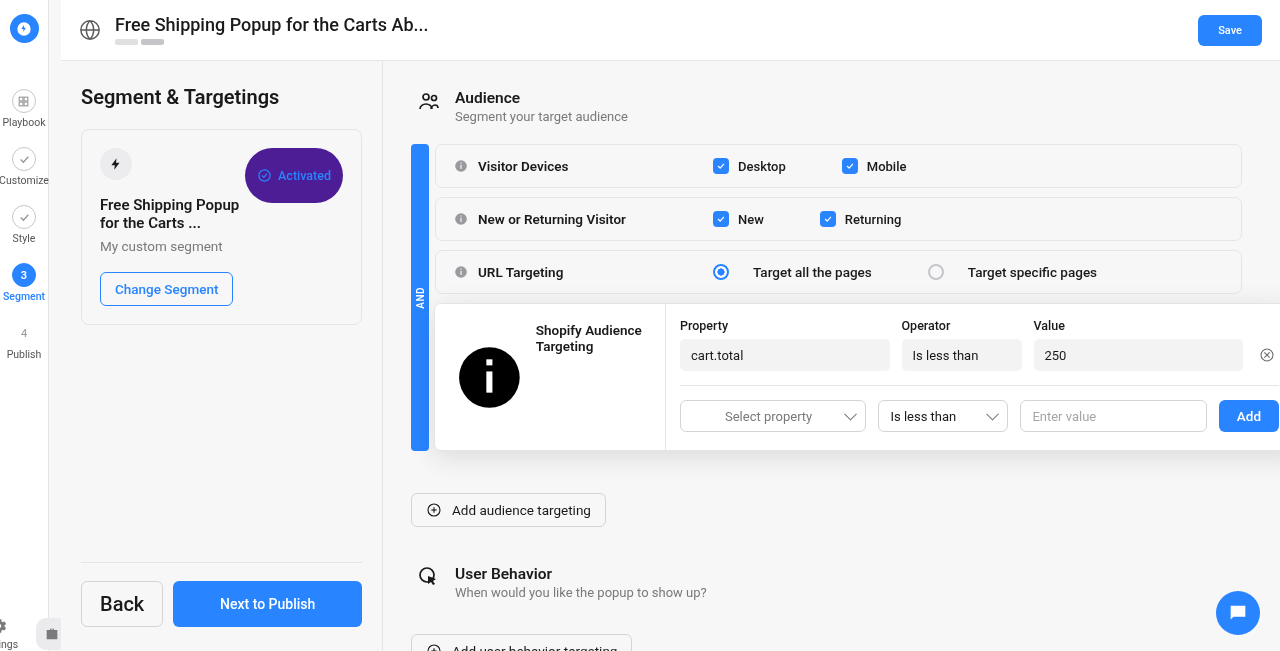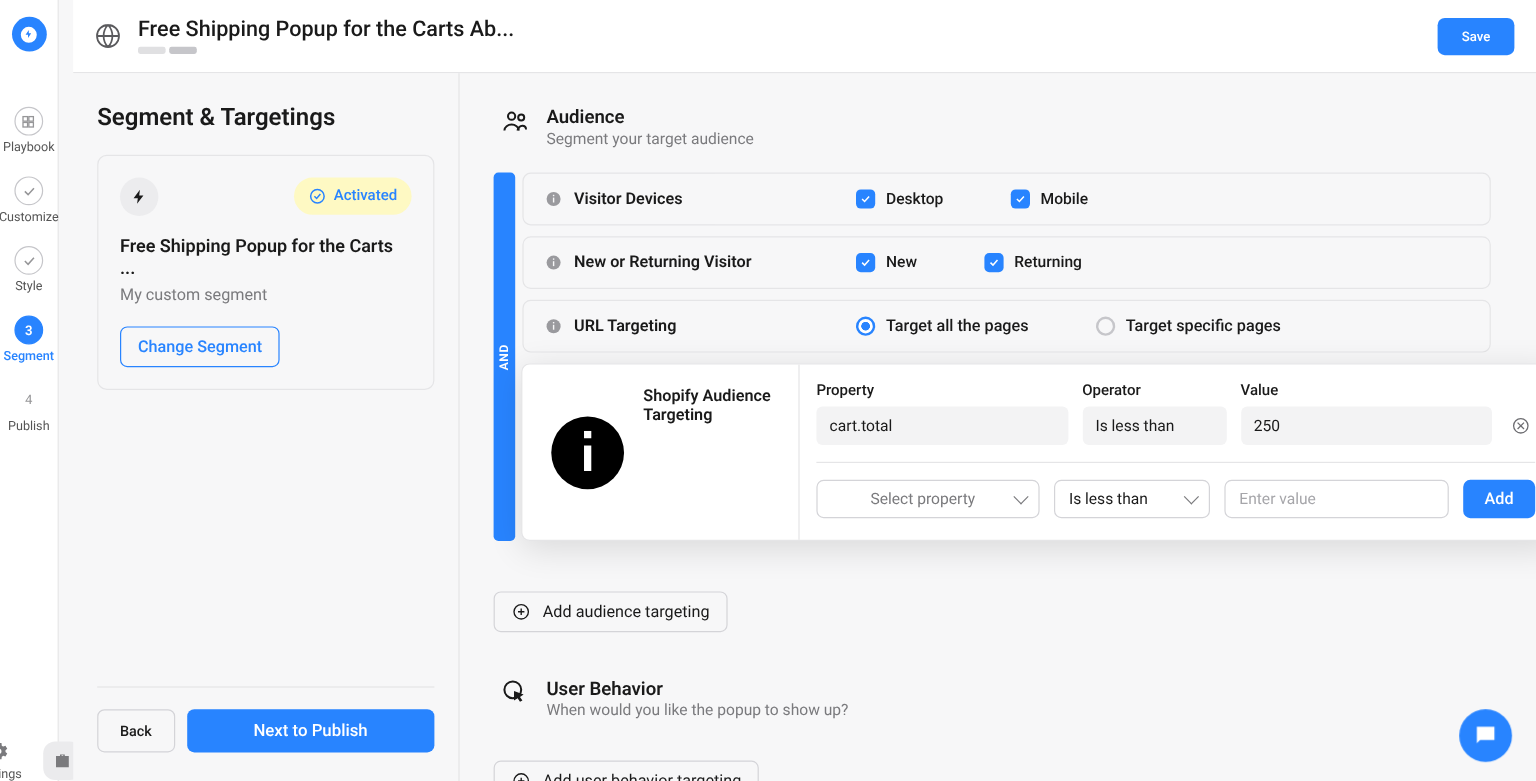--- a/index.html
+++ b/index.html
@@ -31,29 +31,29 @@
 .title-bars { display:flex; gap:3px; margin-top:4px; }
 .title-bars span { height:6px; border-radius:2px; background:#c6c6ca; }
 .title-bars span:first-child { width:23px; background:#e0e0e2; }
 .title-bars span:last-child { width:23px; background:#c6c6ca; }
 .save-btn { margin-left:auto; background:#2884ff; color:#fff; border:none; border-radius:6px; padding:9px 20px; font-size:11px; font-weight:500; cursor:pointer; }
 
 
 .left-panel { position:absolute; left:61px; top:61px; width:322px; bottom:0; padding:24px 20px; background:#f7f7f8; border-right:1px solid #e5e5e7; display:flex; flex-direction:column; }
 .left-panel h2 { font-size:20px; font-weight:600; margin-bottom:20px; }
 .segment-card { border:1px solid #e5e5e7; border-radius:8px; padding:18px; background:#fff0; }
-.pill-act { float:right; background:#fef9c3; color:#2884ff; font-size:12.5px; font-weight:500; border-radius:999px; padding:8px 12px; display:inline-flex; align-items:center; gap:6px; }
+.pill-act { float:right; background:#4c1d95; color:#2884ff; font-size:12.5px; font-weight:500; border-radius:999px; padding:20px 12px; display:inline-flex; align-items:center; gap:6px; }
 .pill-act svg { width:15px; height:15px; stroke:#2884ff; fill:none; stroke-width:2; }
 .seg-icon { width:32px; height:32px; background:#ececee; border-radius:50%; display:flex; align-items:center; justify-content:center; margin-bottom:16px; }
 .seg-icon svg { width:14px; height:14px; fill:#1a1a1a; }
 .seg-title { font-size:15px; font-weight:600; margin-bottom:6px; }
 .seg-sub { font-size:13.5px; color:#7a7a7d; margin-bottom:18px; }
 .change-btn { border:1px solid #2884ff; background:#fff0; color:#2884ff; border-radius:6px; padding:8px 14px; font-size:13.5px; font-weight:500; cursor:pointer; }
 .left-footer { margin-top:auto; border-top:1px solid #e5e5e7; padding-top:18px; display:flex; gap:10px; }
-.back-btn { border:1px solid #d4d4d8; background:#fff0; color:#1a1a1a; border-radius:6px; padding:10px 18px; font-size:12px; font-weight:500; cursor:pointer; }
+.back-btn { border:1px solid #d4d4d8; background:#fff0; color:#1a1a1a; border-radius:6px; padding:10px 18px; font-size:20px; font-weight:500; cursor:pointer; }
 .next-btn { flex:1; background:#2884ff; color:#fff; border:none; border-radius:6px; padding:10px 18px; font-size:14px; font-weight:500; cursor:pointer; }
 
 
 .main { position:absolute; left:383px; right:0; top:61px; bottom:0; overflow:auto; padding:28px 38px 30px 28px; }
 .section-head { display:flex; align-items:flex-start; gap:14px; margin-bottom:20px; padding-left:6px; }
 .section-head .ico { width:24px; height:24px; }
 .section-head .ico svg { width:100%; height:100%; fill:none; stroke:#1a1a1a; stroke-width:1.7; }
 .section-head h3 { font-size:15.5px; font-weight:600; }
 .section-head p { font-size:13px; color:#7a7a7d; margin-top:2px; }
 
@@ -64,21 +64,21 @@
 
 .row { background:#f7f7f8; border:1px solid #e5e5e7; border-radius:7px; display:flex; align-items:center; padding:0 18px; min-height:44px; }
 .row .info { width:14px; height:14px; fill:#9a9a9e; margin-right:10px; flex-shrink:0; }
 .row .row-label { font-size:13.5px; font-weight:600; color:#1a1a1a; min-width:200px; }
 .row .opts { margin-left:auto; display:flex; gap:56px; align-items:center; width:510px; }
 
 .chk { display:inline-flex; align-items:center; gap:9px; font-size:13px; font-weight:500; cursor:pointer; }
 .chk .box { width:16px; height:16px; border-radius:4px; background:#2884ff; display:flex; align-items:center; justify-content:center; }
 .chk .box svg { width:10px; height:10px; stroke:#fff; stroke-width:3; fill:none; }
 
-.rad { display:inline-flex; align-items:center; gap:9px; font-size:13.5px; font-weight:500; cursor:pointer; }
+.rad { display:inline-flex; align-items:center; gap:24px; font-size:13.5px; font-weight:500; cursor:pointer; }
 .rad .circ { width:16px; height:16px; border-radius:50%; border:2px solid #c6c6ca; }
 .rad.on .circ { border-color:#2884ff; background:radial-gradient(circle,#2884ff 40%,#fff 45%); }
 
 
 .shopify-row { background:#fff; border:1px solid #e5e5e7; border-radius:7px; display:flex; padding:0; align-items:stretch; box-shadow:0 6px 28px rgba(0,0,0,0.12); position:relative; margin-left:-1px; margin-right:-56px; }
 .shopify-label-col { width:231px; padding:18px; border-right:1px solid #e5e5e7; display:flex; gap:10px; }
 .shopify-label-col .info { margin-top:1px; }
 .shopify-label-col .row-label { font-size:13.5px; font-weight:600; }
 .shopify-body { flex:1; padding:14px 18px 18px 14px; }
 

